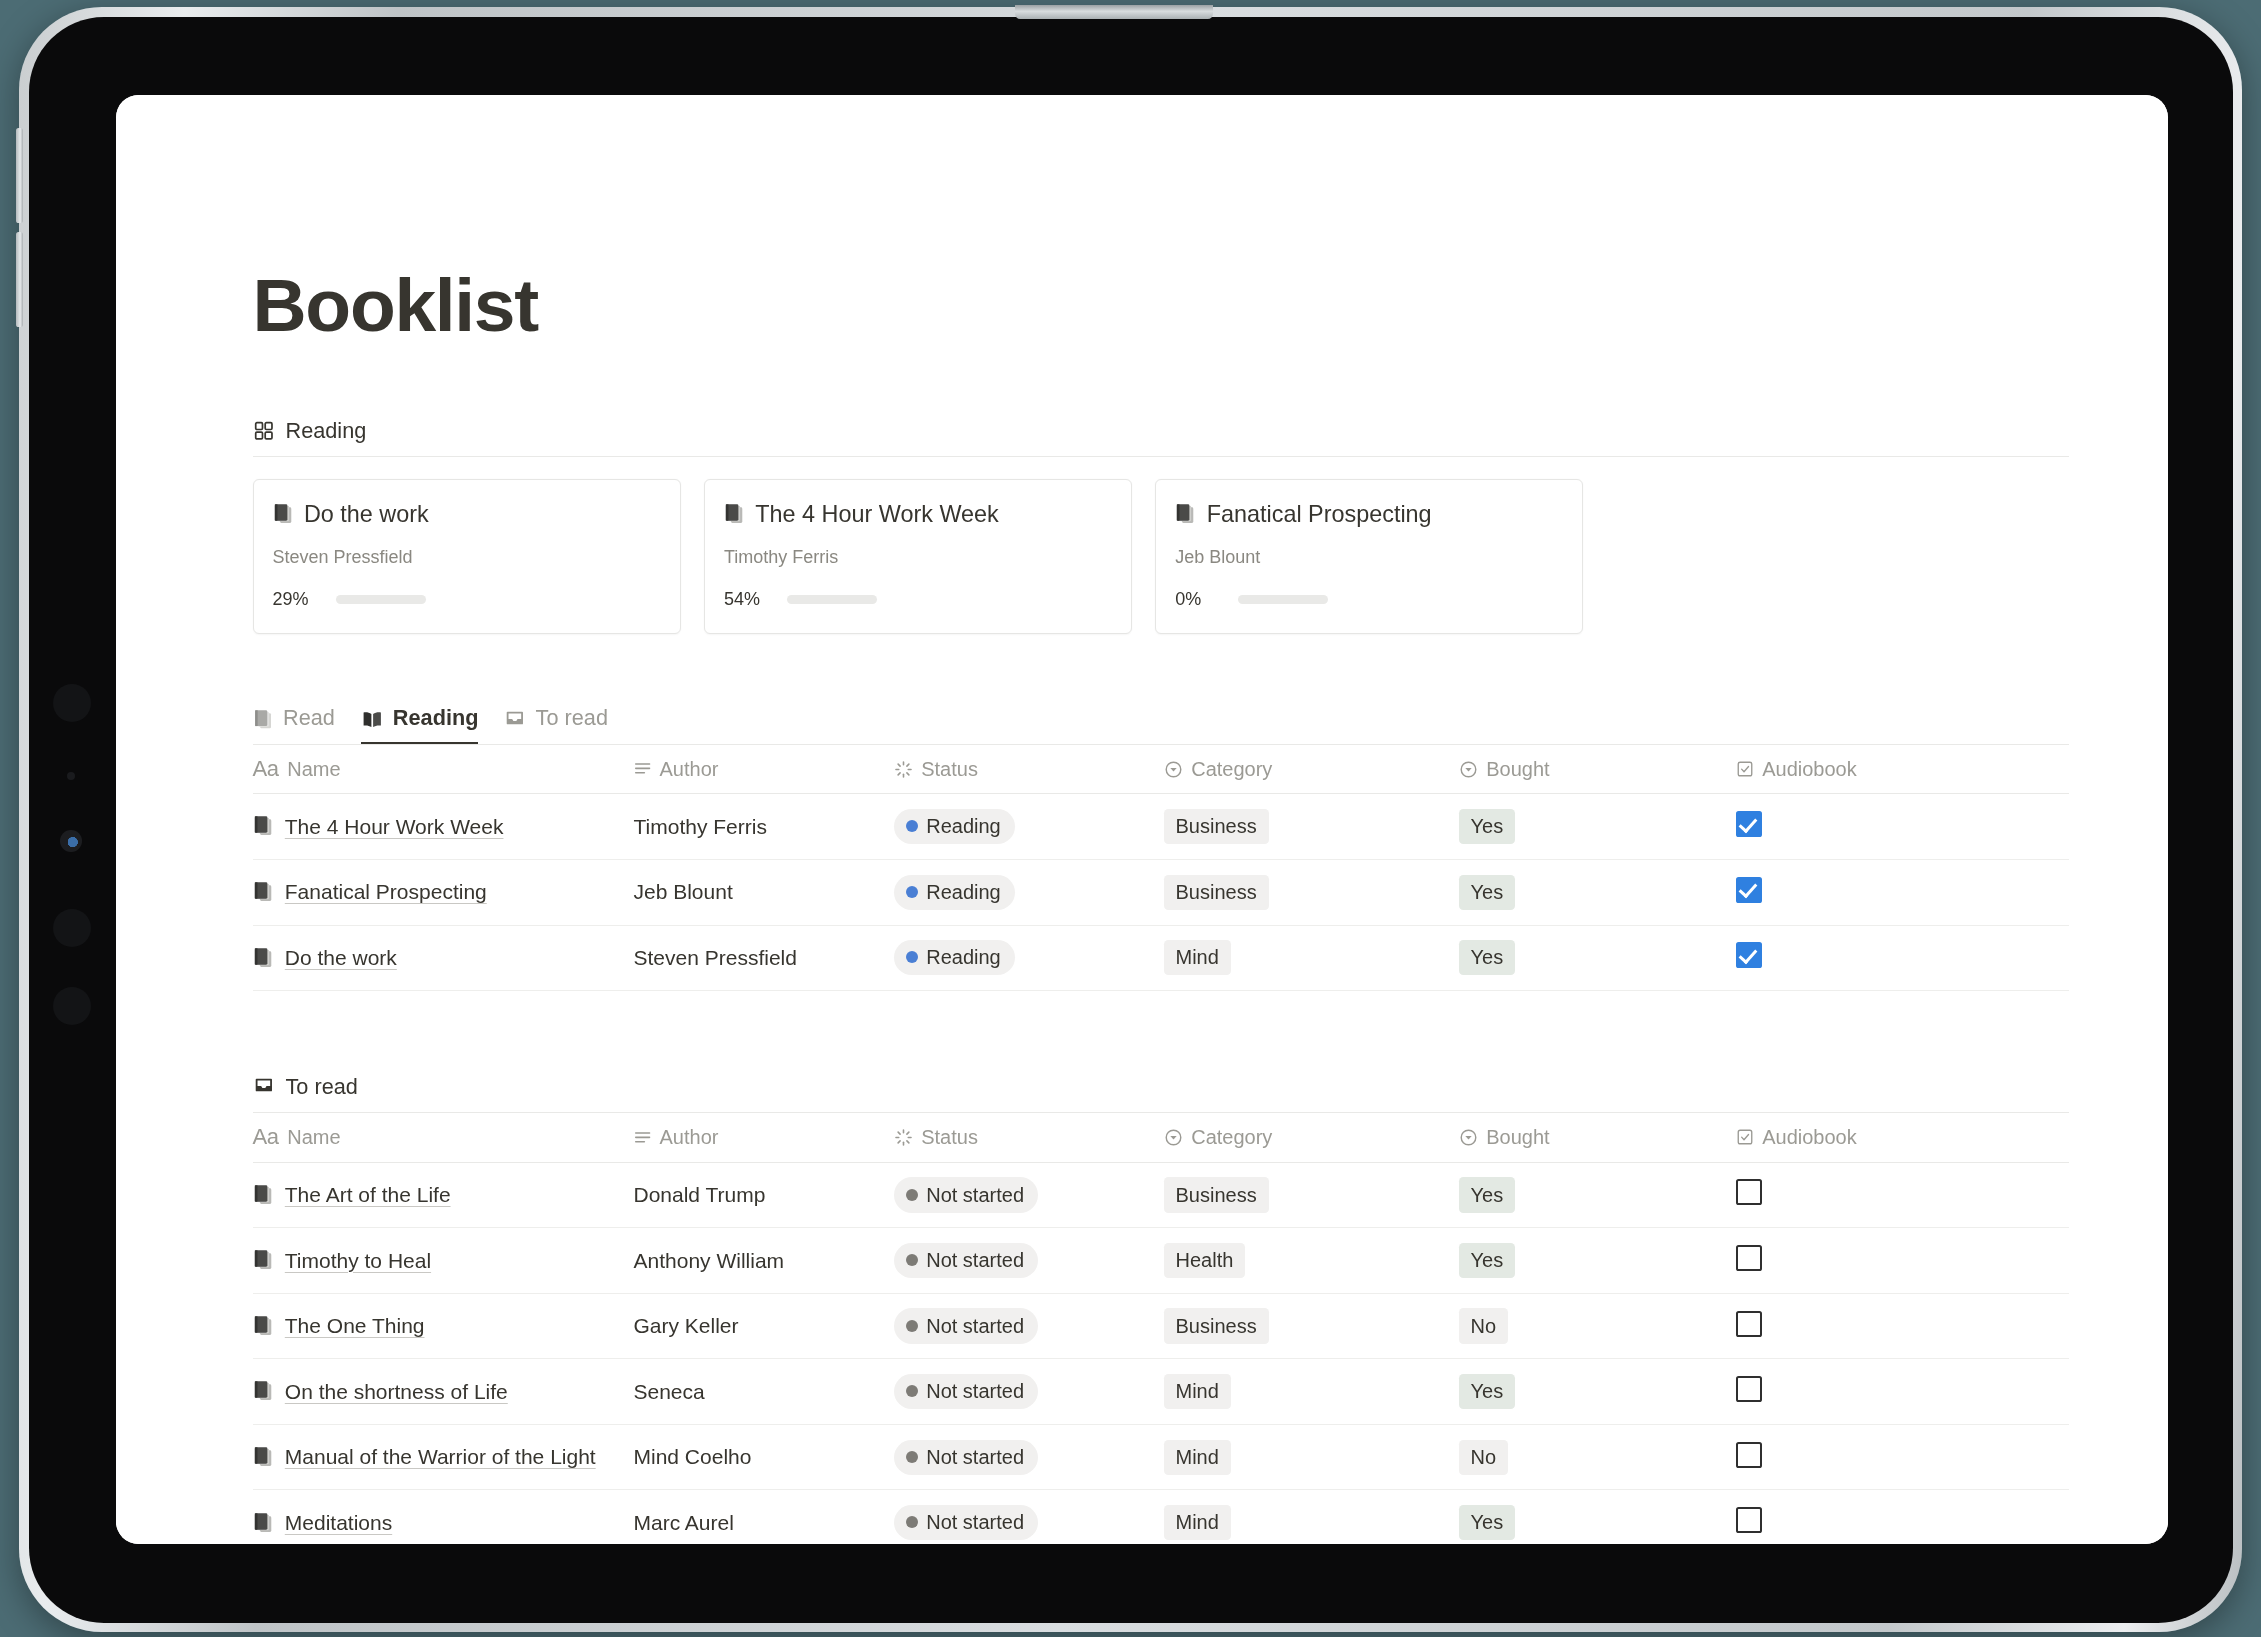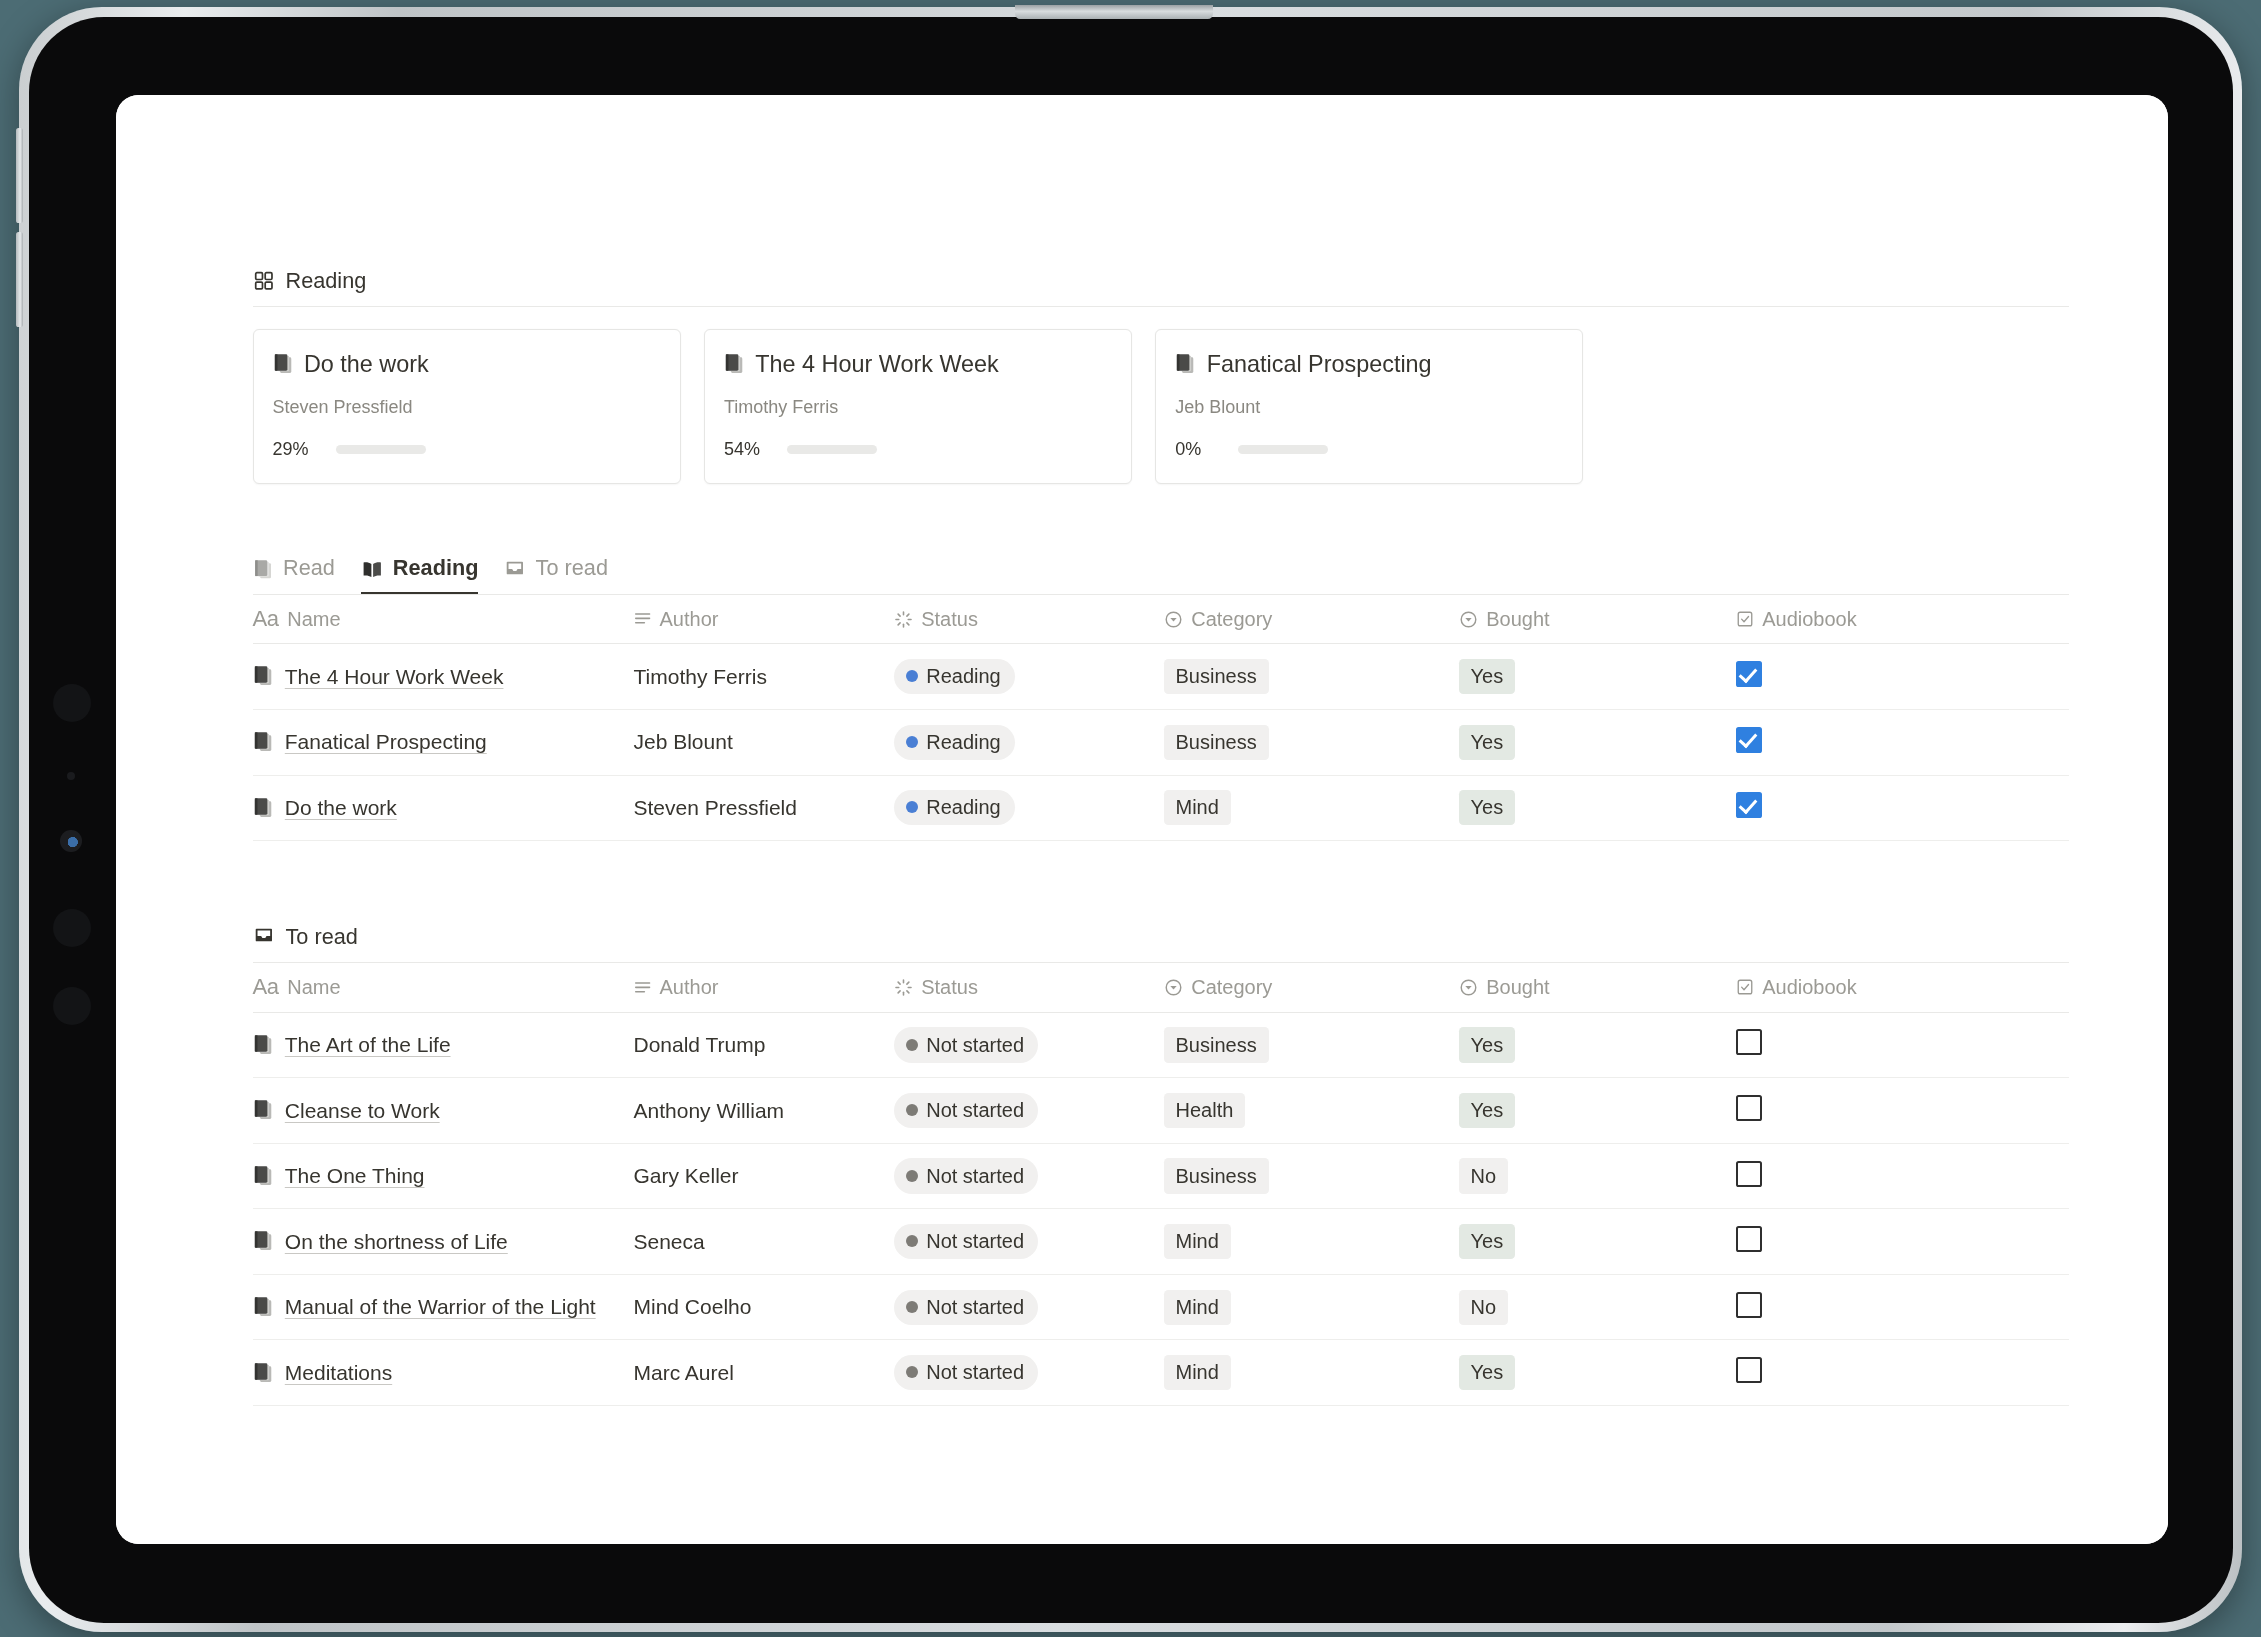--- a/index.html
+++ b/index.html
@@ -320,20 +320,21 @@
       <div class="sensor s1"></div>
       <div class="sensor s2"></div>
       <div class="sensor s3"></div>
       <div class="sensor s4"></div>
       <div class="sensor s5"></div>
 
       <div class="screen">
         <div class="page">
           <div class="content">
 
+            <h1 class="page-title">Booklist</h1>
 
             <div class="view-label">
               <span class="ico">
                 <svg width="21.7" height="21.7" viewBox="0 0 24 24" fill="none" stroke="#37352f" stroke-width="1.9">
                   <rect x="3" y="3" width="7.5" height="7.5" rx="1.3"></rect>
                   <rect x="13.5" y="3" width="7.5" height="7.5" rx="1.3"></rect>
                   <rect x="3" y="13.5" width="7.5" height="7.5" rx="1.3"></rect>
                   <rect x="13.5" y="13.5" width="7.5" height="7.5" rx="1.3"></rect>
                 </svg>
               </span>
@@ -742,21 +743,21 @@
       <td>
         <span class="name-cell">
           <span>
                           <svg width="21" height="22.5" viewBox="0 0 24 26">
   <rect x="8" y="5" width="13" height="18" rx="1.5" fill="#b9b9b6"></rect>
   <rect x="5.5" y="3.2" width="13" height="18" rx="1.5" fill="#cfcfcc"></rect>
   <rect x="2" y="1.5" width="14.5" height="19" rx="1.6" fill="#4a4a48"></rect>
   <rect x="2" y="1.5" width="3" height="19" fill="#333331"></rect>
                           </svg>
                         </span>
-          <span class="name-link">Cleanse to Work</span>
+          <span class="name-link">Timothy to Heal</span>
         </span>
       </td>
       <td class="author-cell">Anthony William</td>
       <td>
         <span class="pill">
           <span class="dot" style="background:#7d7b76"></span>Not started
         </span>
       </td>
       <td>
         <span class="tag">Health</span>

